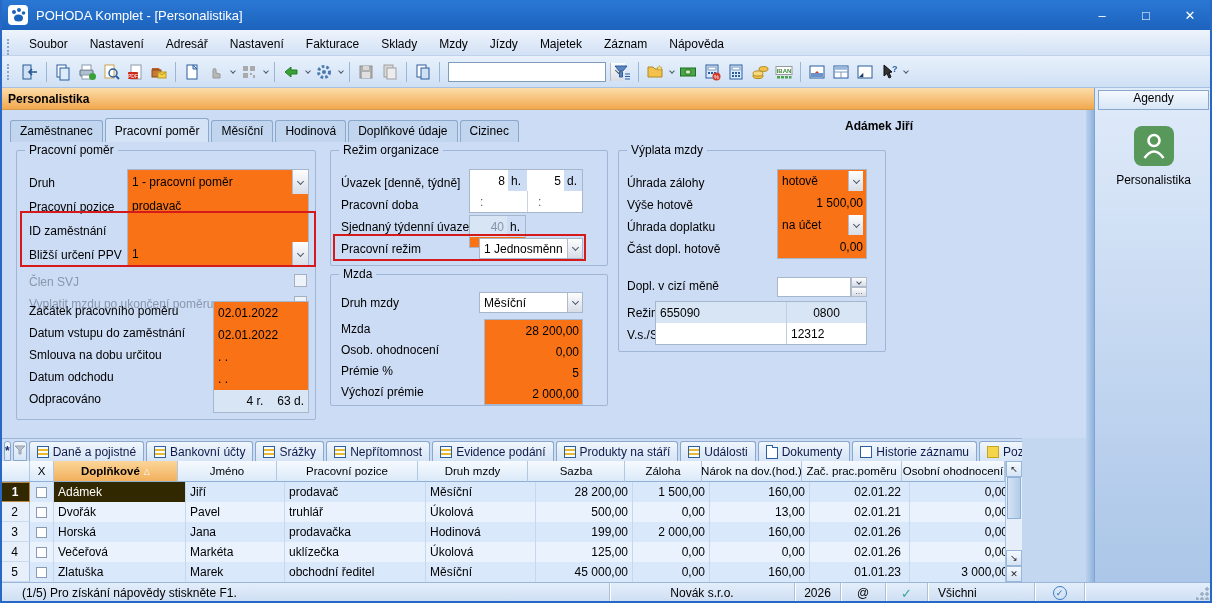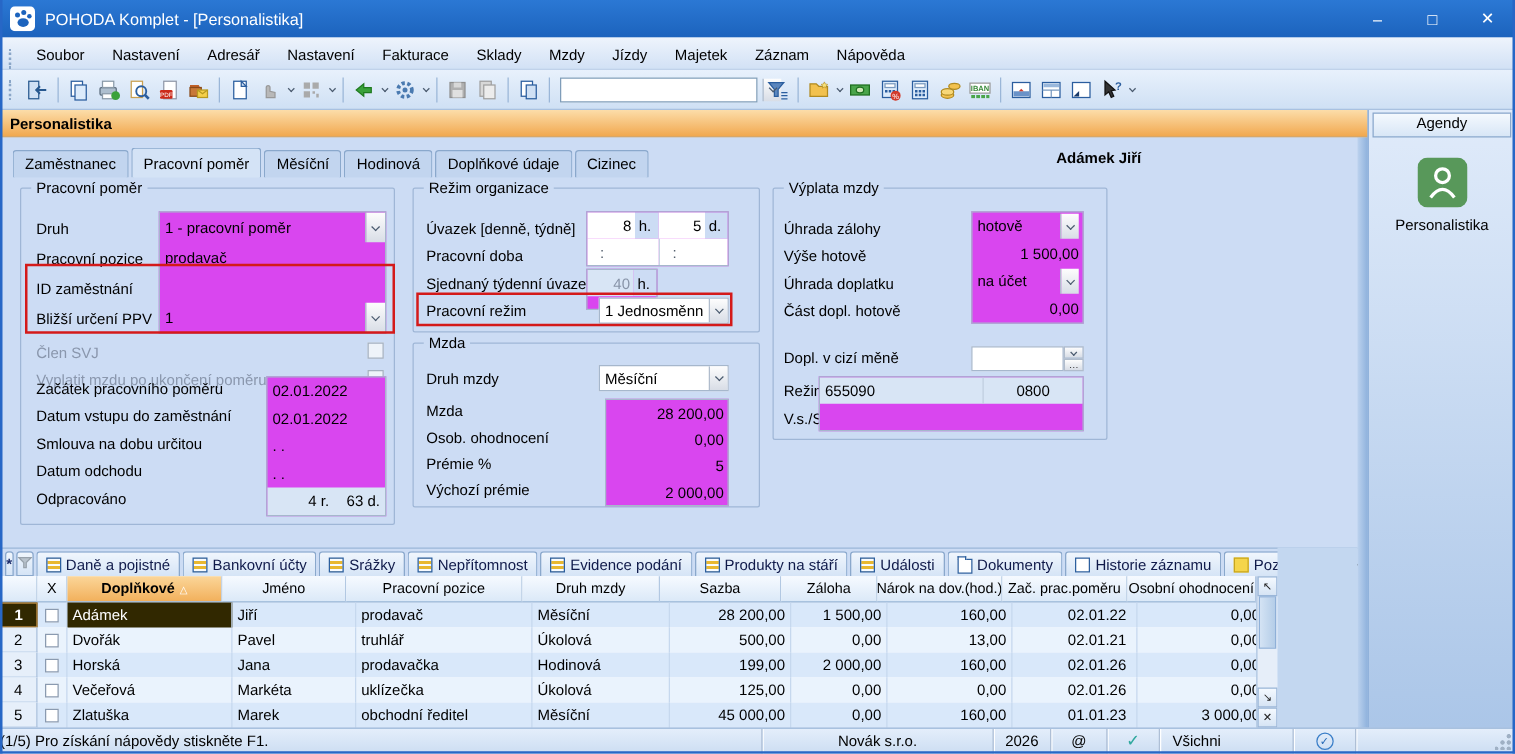--- a/index.html
+++ b/index.html
@@ -38,21 +38,21 @@
 
 .form-area{position:absolute;left:0;top:110px;width:1086px;height:328px;background:#ccdcf4}
 .tabs{position:absolute;left:10px;top:9px;display:flex;align-items:flex-end;height:23px}
 .tab{padding:3px 9px 4px;border:1px solid #8aa8cc;border-bottom:none;border-radius:3px 3px 0 0;background:#c2d5ef;margin-right:2px;white-space:nowrap}
 .tab.active{background:#d4e3f6;padding-top:5px;position:relative}
 .record-name{position:absolute;left:845px;top:9px;font-weight:bold}
 .fs{position:absolute;border:1px solid #9fb6d6;border-radius:2px}
 .legend{position:absolute;top:-8px;left:8px;background:#ccdcf4;padding:0 4px;white-space:nowrap}
 .flbl{position:absolute;white-space:nowrap;height:16px}
 .flbl.dis{color:#8a97ad}
-.block{position:absolute;background:#d946ef;border:1px solid #a6b7cc}
+.block{position:absolute;background:#f97316;border:1px solid #a6b7cc}
 .brow{height:24px;display:flex;align-items:center;padding-left:4px;white-space:nowrap;overflow:hidden}
 .brow .ddbtn{margin-left:auto;width:16px;height:100%;background:linear-gradient(#fdfdfd,#d8dde6);border-left:1px solid #b0bccc;display:flex;align-items:center;justify-content:center;flex:none}
 .drow{height:22px;display:flex;align-items:center;padding-left:4px;white-space:nowrap}
 .odprac{background:#d8e5f5;justify-content:flex-end;gap:14px;padding-right:4px;padding-left:0}
 .cbx{position:absolute;width:13px;height:13px;background:#eef3f9;border:1px solid #a4b0c0}
 .redbox{position:absolute;border:2px solid #d41a1a;z-index:8;pointer-events:none}
 .uc{display:flex;align-items:center;height:21px;overflow:hidden}
 .ucv{justify-content:flex-end;padding-right:3px;background:#fff}
 .ucu{padding-left:3px;background:#ccdcf4}
 .combo{position:absolute;background:#fff;border:1px solid #a6b7cc;display:flex;align-items:center;padding-left:4px;white-space:nowrap;overflow:hidden}
@@ -97,21 +97,21 @@
 .cb{width:11px;height:11px;background:#fff;border:1px solid #8a9ab0;display:inline-block}
 .vscroll{position:absolute;left:1005px;top:461px;width:17px;height:121px;background:#e6eef9;border-left:1px solid #aac2e0;display:flex;flex-direction:column}
 .sbtn{height:16px;background:linear-gradient(#f4f9ff,#d6e4f4);border:1px solid #9ab6d8;display:flex;align-items:center;justify-content:center;font-size:9px;color:#222;flex:none}
 .sthumb{height:42px;margin:0 1px;background:linear-gradient(90deg,#d4e3f4,#b4cde8);border:1px solid #8fb0d8;flex:none}
 .strack{flex:1}
 .tablegap{position:absolute;left:1022px;top:438px;width:64px;height:144px;background:#c3d7f0}
 .splitter{position:absolute;left:1086px;top:110px;width:8px;height:472px;background:linear-gradient(90deg,#bcd2ee,#8fb2dd)}
 
 .statusbar{position:absolute;left:0;top:582px;width:1212px;height:21px;background:linear-gradient(#e4eefb,#ccddf2);border-top:1px solid #9ab6d8;display:flex;align-items:center;z-index:6}
 .seg{height:100%;display:flex;align-items:center;border-left:1px solid #aebfd6;box-shadow:inset 1px 0 0 #fff;overflow:hidden;white-space:nowrap}
-.seg.msg{flex:1;border-left:none;box-shadow:none;padding-left:0}
+.seg.msg{flex:1;border-left:none;box-shadow:none;padding-left:22px}
 .seg.center{justify-content:center}
 .ok-check{color:#2fa89e;font-weight:bold;font-size:13px}
 .circ-check{width:14px;height:14px;border:1.5px solid #3a7ec8;border-radius:50%;display:flex;align-items:center;justify-content:center;font-size:9px;color:#2a6cb8;font-weight:bold}
 .gripcorner{width:14px;height:14px;margin:0 2px;background:
  radial-gradient(circle at 11px 3px,#9fb0c4 1.5px,transparent 2px),
  radial-gradient(circle at 11px 8px,#9fb0c4 1.5px,transparent 2px),
  radial-gradient(circle at 6px 8px,#9fb0c4 1.5px,transparent 2px),
  radial-gradient(circle at 11px 13px,#9fb0c4 1.5px,transparent 2px),
  radial-gradient(circle at 6px 13px,#9fb0c4 1.5px,transparent 2px),
  radial-gradient(circle at 1px 13px,#9fb0c4 1.5px,transparent 2px)}
@@ -562,20 +562,28 @@
     </div>
     <span class="flbl" style="left:8px;top:155px">Režim</span>
     <span class="flbl" style="left:8px;top:177px">V.s./S.s.</span>
     <div class="block" style="left:36px;top:150px;width:212px;height:44px">
       <div style="display:flex;background:#d8e5f5">
         <div class="ucell" style="width:131px;padding-left:4px;border-right:1px solid #c0cee0">
             <span>655090</span>
           </div>
         <div class="ucell" style="width:79px;justify-content:center">
             <span>0800</span>
+          </div>
+      </div>
+      <div style="display:flex;background:#fff">
+        <div class="ucell" style="width:131px;padding-left:4px;border-right:1px solid #c0cee0">
+            <span></span>
+          </div>
+        <div class="ucell" style="width:79px;padding-left:4px">
+            <span>12312</span>
           </div>
       </div>
     </div>
   </div>
 
   <div class="redbox" style="left:20px;top:101px;width:296px;height:56px"></div>
   <div class="redbox" style="left:333px;top:124px;width:253px;height:27px"></div>
 </div>
 
 <div class="dtabs">

